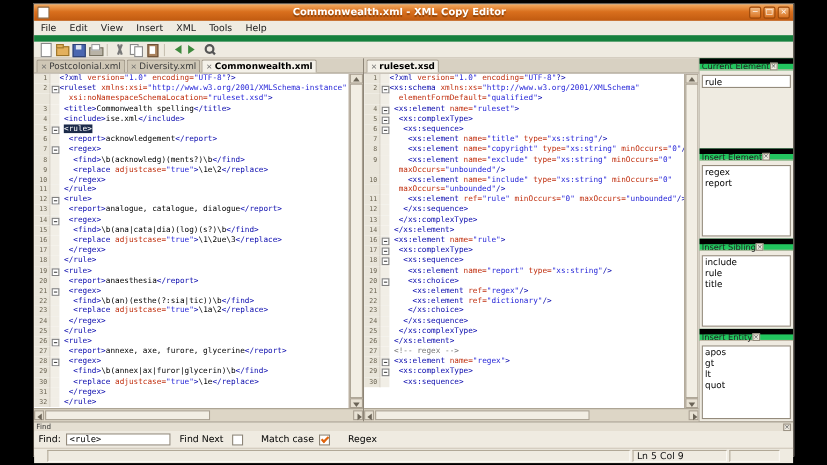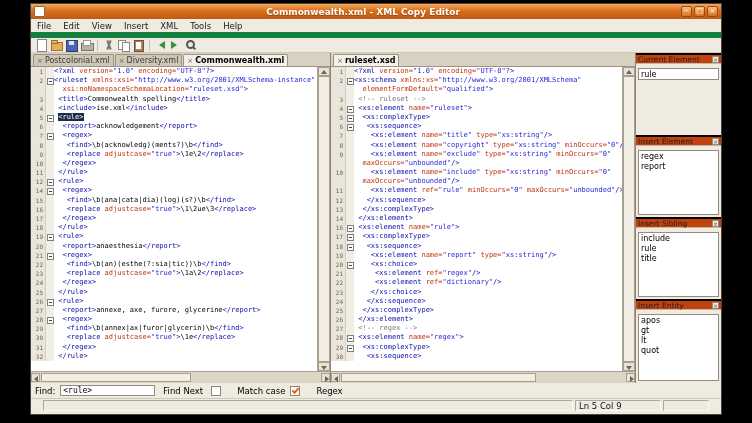--- a/index.html
+++ b/index.html
@@ -87,22 +87,22 @@
   .harrow.right::before{content:"";position:absolute;left:3px;top:2px;border-top:3px solid transparent;
     border-bottom:3px solid transparent;border-left:4px solid #6b6457}
   .hthumb{position:absolute;top:1px;bottom:1px;left:10px;background:#f2eee4;border:1px solid #a89f90;box-sizing:border-box}
   .pane-left .hthumb{width:150px}
   .pane-right .hthumb{width:195px}
 
   
   .sidebar{width:85px;background:#efebe1;display:flex;flex-direction:column;box-sizing:border-box}
   .panel{height:82px;flex:none;display:flex;flex-direction:column;box-sizing:border-box}
   .panel.grow{flex:1;height:auto}
-  .panel-header{height:11px;flex:none;background:#c2410c;border-top:2px solid #000000;
-    border-bottom:1px solid #c2b9a8;display:flex;align-items:center;justify-content:space-between;
+  .panel-header{height:11px;flex:none;background:#22c55e;border-top:5px solid #000000;
+    border-bottom:1px solid #c2b9a8;display:flex;align-items:center;
     padding:0 2px;font-size:7.5px;color:#222;box-sizing:border-box}
   .panel-btn{width:7px;height:7px;border:1px solid #948b7c;background:#efebe1;font-size:6px;
     line-height:6px;text-align:center;color:#555;box-sizing:border-box}
   .panel-input{margin:4px 2px 0;height:12px;border:1px solid #948b7c;background:#fff;
     font-size:8px;padding:0 2px;box-sizing:border-box;font-family:"DejaVu Sans",sans-serif}
   .panel-list{margin:4px 2px 2px;flex:1;background:#fff;border:1px solid #948b7c;
     font-size:8px;padding:1px 2px;overflow:hidden}
   .list-item{height:10px;line-height:10px}
 
   
@@ -190,20 +190,21 @@
             <div class="crow"><span class="num">3</span><span class="fold"></span><span class="code"><span class="tk-t"> &lt;title&gt;</span><span class="tk-x">Commonwealth spelling</span><span class="tk-t">&lt;/title&gt;</span></span></div>
             <div class="crow"><span class="num">4</span><span class="fold"></span><span class="code"><span class="tk-t"> &lt;include&gt;</span><span class="tk-x">ise.xml</span><span class="tk-t">&lt;/include&gt;</span></span></div>
             <div class="crow"><span class="num">5</span><span class="fold has"></span><span class="code"><span class="tk-p"> </span><span class="tk-w">&lt;rule&gt;</span></span></div>
             <div class="crow"><span class="num">6</span><span class="fold"></span><span class="code"><span class="tk-t">  &lt;report&gt;</span><span class="tk-x">acknowledgement</span><span class="tk-t">&lt;/report&gt;</span></span></div>
             <div class="crow"><span class="num">7</span><span class="fold has"></span><span class="code"><span class="tk-t">  &lt;regex&gt;</span></span></div>
             <div class="crow"><span class="num">8</span><span class="fold"></span><span class="code"><span class="tk-t">   &lt;find&gt;</span><span class="tk-x">\b(acknowledg)(ments?)\b</span><span class="tk-t">&lt;/find&gt;</span></span></div>
             <div class="crow"><span class="num">9</span><span class="fold"></span><span class="code"><span class="tk-t">   &lt;replace </span><span class="tk-a">adjustcase=</span><span class="tk-v">"true"</span><span class="tk-t">&gt;</span><span class="tk-x">\1e\2</span><span class="tk-t">&lt;/replace&gt;</span></span></div>
             <div class="crow"><span class="num">10</span><span class="fold"></span><span class="code"><span class="tk-t">  &lt;/regex&gt;</span></span></div>
             <div class="crow"><span class="num">11</span><span class="fold"></span><span class="code"><span class="tk-t"> &lt;/rule&gt;</span></span></div>
             <div class="crow"><span class="num">12</span><span class="fold has"></span><span class="code"><span class="tk-t"> &lt;rule&gt;</span></span></div>
+            <div class="crow"><span class="num">13</span><span class="fold"></span><span class="code"><span class="tk-t">  &lt;report&gt;</span><span class="tk-x">analogue, catalogue, dialogue</span><span class="tk-t">&lt;/report&gt;</span></span></div>
             <div class="crow"><span class="num">14</span><span class="fold has"></span><span class="code"><span class="tk-t">  &lt;regex&gt;</span></span></div>
             <div class="crow"><span class="num">15</span><span class="fold"></span><span class="code"><span class="tk-t">   &lt;find&gt;</span><span class="tk-x">\b(ana|cata|dia)(log)(s?)\b</span><span class="tk-t">&lt;/find&gt;</span></span></div>
             <div class="crow"><span class="num">16</span><span class="fold"></span><span class="code"><span class="tk-t">   &lt;replace </span><span class="tk-a">adjustcase=</span><span class="tk-v">"true"</span><span class="tk-t">&gt;</span><span class="tk-x">\1\2ue\3</span><span class="tk-t">&lt;/replace&gt;</span></span></div>
             <div class="crow"><span class="num">17</span><span class="fold"></span><span class="code"><span class="tk-t">  &lt;/regex&gt;</span></span></div>
             <div class="crow"><span class="num">18</span><span class="fold"></span><span class="code"><span class="tk-t"> &lt;/rule&gt;</span></span></div>
             <div class="crow"><span class="num">19</span><span class="fold has"></span><span class="code"><span class="tk-t"> &lt;rule&gt;</span></span></div>
             <div class="crow"><span class="num">20</span><span class="fold"></span><span class="code"><span class="tk-t">  &lt;report&gt;</span><span class="tk-x">anaesthesia</span><span class="tk-t">&lt;/report&gt;</span></span></div>
             <div class="crow"><span class="num">21</span><span class="fold has"></span><span class="code"><span class="tk-t">  &lt;regex&gt;</span></span></div>
             <div class="crow"><span class="num">22</span><span class="fold"></span><span class="code"><span class="tk-t">   &lt;find&gt;</span><span class="tk-x">\b(an)(esthe(?:sia|tic))\b</span><span class="tk-t">&lt;/find&gt;</span></span></div>
             <div class="crow"><span class="num">23</span><span class="fold"></span><span class="code"><span class="tk-t">   &lt;replace </span><span class="tk-a">adjustcase=</span><span class="tk-v">"true"</span><span class="tk-t">&gt;</span><span class="tk-x">\1a\2</span><span class="tk-t">&lt;/replace&gt;</span></span></div>
@@ -235,21 +236,20 @@
           <div class="tab active">
             <span class="tab-close">×</span>
             <span class="tab-label">ruleset.xsd</span>
           </div>
         </div>
       <div class="editor">
         <div class="lines" id="right-lines">
             <div class="crow"><span class="num">1</span><span class="fold"></span><span class="code"><span class="tk-t">&lt;?xml </span><span class="tk-a">version=</span><span class="tk-v">"1.0"</span><span class="tk-a"> encoding=</span><span class="tk-v">"UTF-8"</span><span class="tk-t">?&gt;</span></span></div>
             <div class="crow"><span class="num">2</span><span class="fold has"></span><span class="code"><span class="tk-t">&lt;xs:schema </span><span class="tk-a">xmlns:xs=</span><span class="tk-v">"http://www.w3.org/2001/XMLSchema"</span></span></div>
             <div class="crow"><span class="num"></span><span class="fold"></span><span class="code"><span class="tk-a">  elementFormDefault=</span><span class="tk-v">"qualified"</span><span class="tk-t">&gt;</span></span></div>
-            <div class="crow"><span class="num">3</span><span class="fold"></span><span class="code"><span class="tk-c"> &lt;!-- ruleset --&gt;</span></span></div>
             <div class="crow"><span class="num">4</span><span class="fold has"></span><span class="code"><span class="tk-t"> &lt;xs:element </span><span class="tk-a">name=</span><span class="tk-v">"ruleset"</span><span class="tk-t">&gt;</span></span></div>
             <div class="crow"><span class="num">5</span><span class="fold has"></span><span class="code"><span class="tk-t">  &lt;xs:complexType&gt;</span></span></div>
             <div class="crow"><span class="num">6</span><span class="fold has"></span><span class="code"><span class="tk-t">   &lt;xs:sequence&gt;</span></span></div>
             <div class="crow"><span class="num">7</span><span class="fold"></span><span class="code"><span class="tk-t">    &lt;xs:element </span><span class="tk-a">name=</span><span class="tk-v">"title"</span><span class="tk-a"> type=</span><span class="tk-v">"xs:string"</span><span class="tk-t">/&gt;</span></span></div>
             <div class="crow"><span class="num">8</span><span class="fold"></span><span class="code"><span class="tk-t">    &lt;xs:element </span><span class="tk-a">name=</span><span class="tk-v">"copyright"</span><span class="tk-a"> type=</span><span class="tk-v">"xs:string"</span><span class="tk-a"> minOccurs=</span><span class="tk-v">"0"</span><span class="tk-t">/&gt;</span></span></div>
             <div class="crow"><span class="num">9</span><span class="fold"></span><span class="code"><span class="tk-t">    &lt;xs:element </span><span class="tk-a">name=</span><span class="tk-v">"exclude"</span><span class="tk-a"> type=</span><span class="tk-v">"xs:string"</span><span class="tk-a"> minOccurs=</span><span class="tk-v">"0"</span></span></div>
             <div class="crow"><span class="num"></span><span class="fold"></span><span class="code"><span class="tk-a">  maxOccurs=</span><span class="tk-v">"unbounded"</span><span class="tk-t">/&gt;</span></span></div>
             <div class="crow"><span class="num">10</span><span class="fold"></span><span class="code"><span class="tk-t">    &lt;xs:element </span><span class="tk-a">name=</span><span class="tk-v">"include"</span><span class="tk-a"> type=</span><span class="tk-v">"xs:string"</span><span class="tk-a"> minOccurs=</span><span class="tk-v">"0"</span></span></div>
             <div class="crow"><span class="num"></span><span class="fold"></span><span class="code"><span class="tk-a">  maxOccurs=</span><span class="tk-v">"unbounded"</span><span class="tk-t">/&gt;</span></span></div>
             <div class="crow"><span class="num">11</span><span class="fold"></span><span class="code"><span class="tk-t">    &lt;xs:element </span><span class="tk-a">ref=</span><span class="tk-v">"rule"</span><span class="tk-a"> minOccurs=</span><span class="tk-v">"0"</span><span class="tk-a"> maxOccurs=</span><span class="tk-v">"unbounded"</span><span class="tk-t">/&gt;</span></span></div>
@@ -323,20 +323,24 @@
             <div class="list-item">apos</div>
             <div class="list-item">gt</div>
             <div class="list-item">lt</div>
             <div class="list-item">quot</div>
           </div>
         </div>
       </div>
 
   </div>
 
+  <div class="find-strip">
+    <span>Find</span>
+    <span class="panel-btn">×</span>
+  </div>
 
   <div class="find-controls">
     <span>Find:</span>
     <input class="find-input" value="&lt;rule&gt;" style="">
     <span class="find-btn">Find Next</span>
     <span class="cbwrap">
       <span class="cb"></span>
       <span>Match case</span>
     </span>
     <span class="cbwrap">

